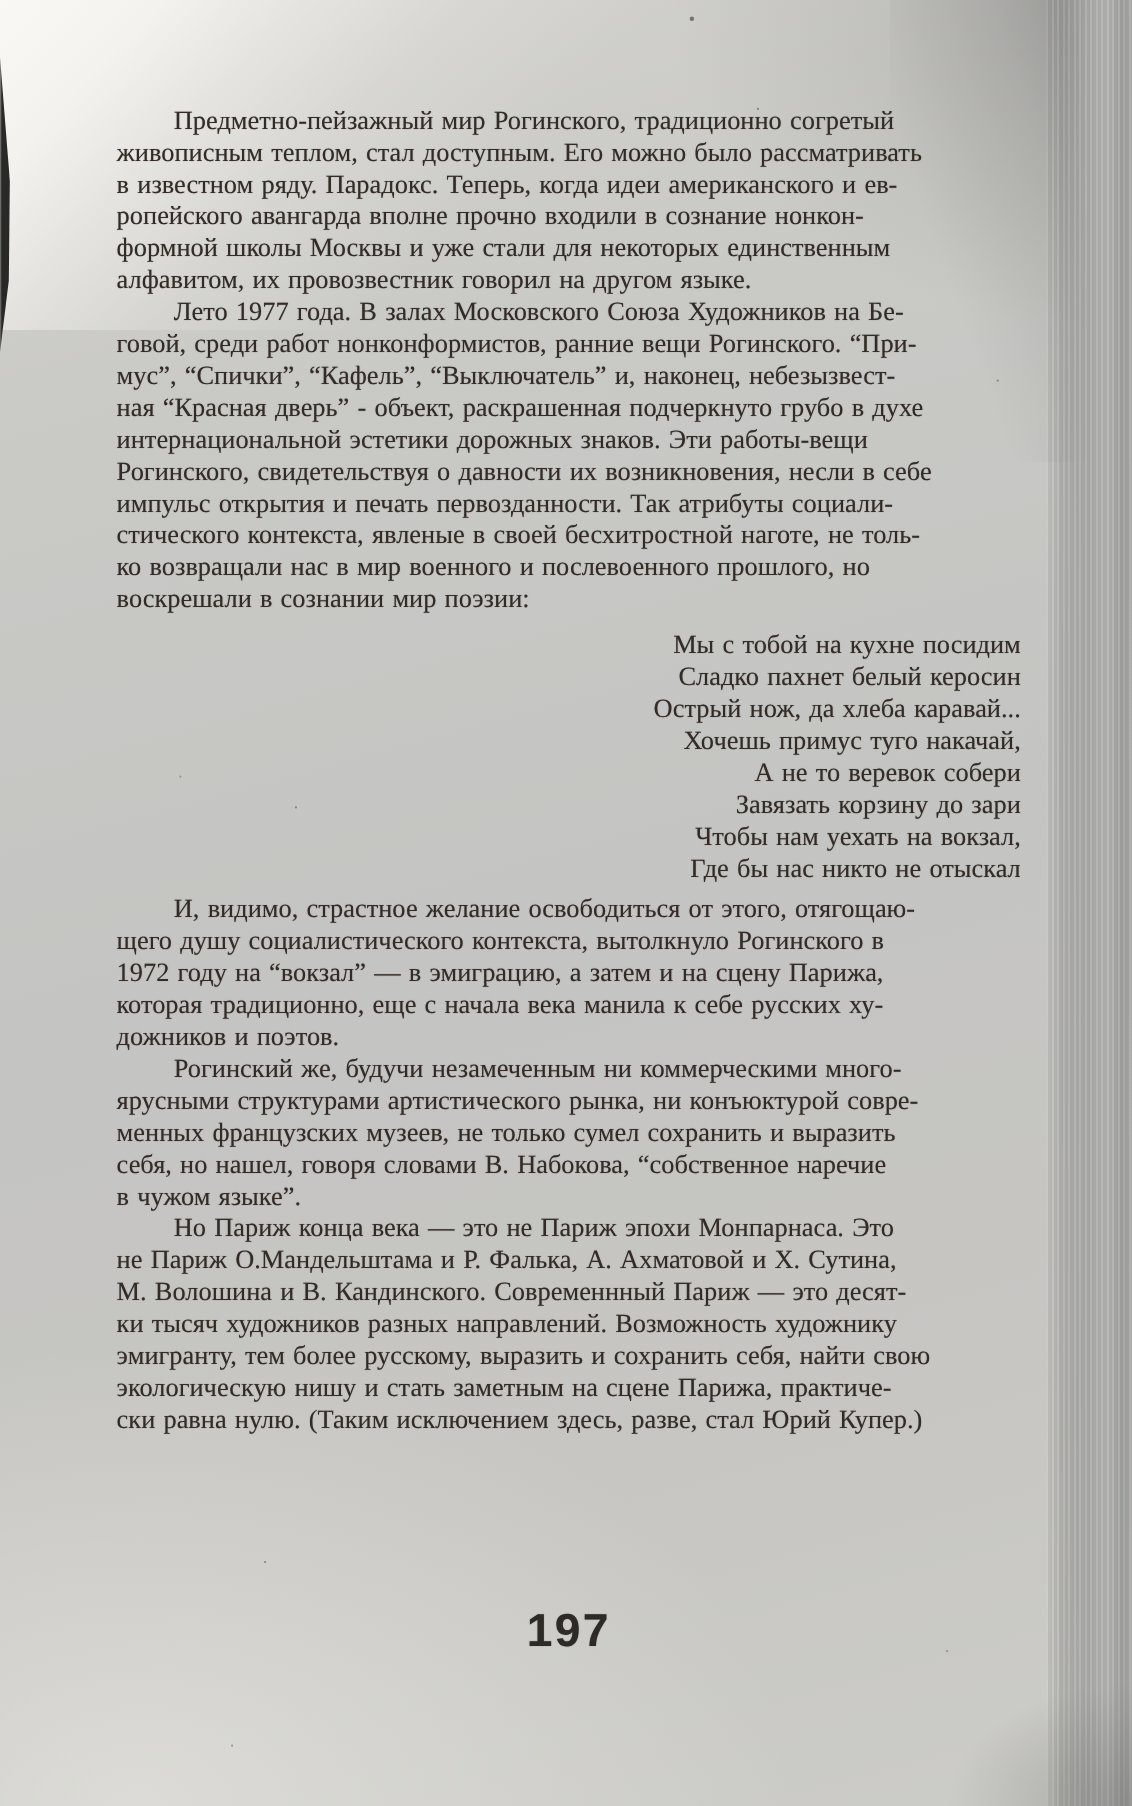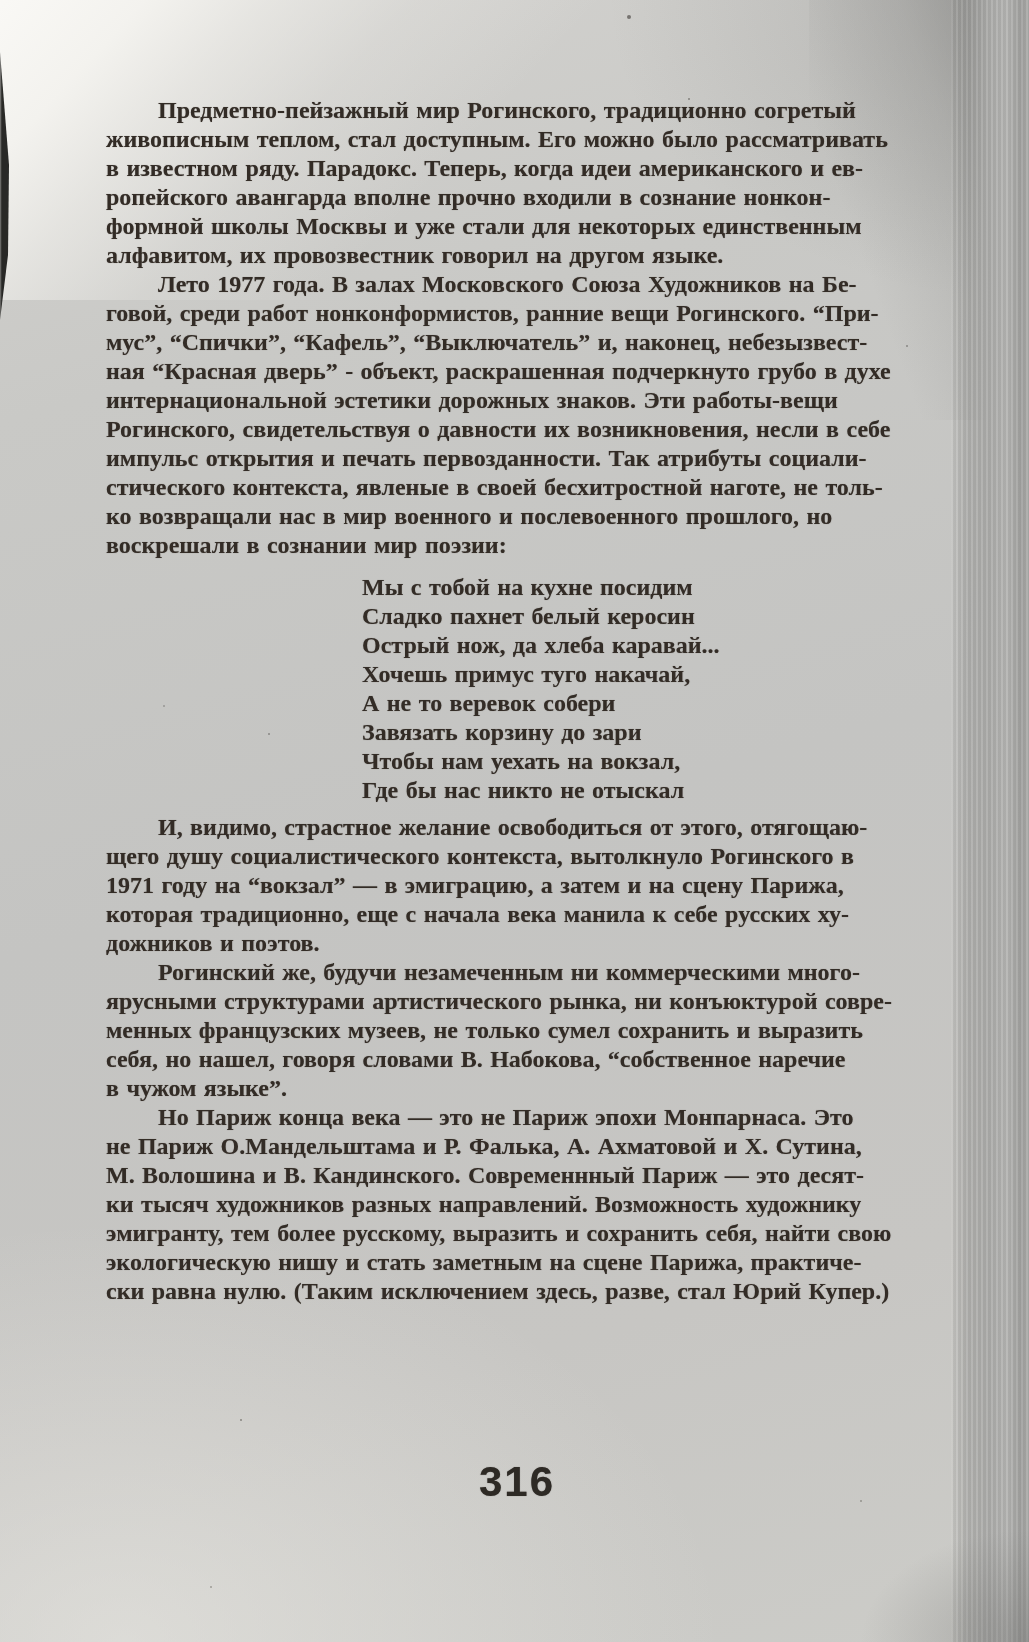--- a/index.html
+++ b/index.html
@@ -115,33 +115,33 @@
   .text-block {
     position: absolute;
     top: 96px;
     left: 106px;
     width: 822px;
     font-size: 24px;
     line-height: 29px;
     color: #332c26;
     text-shadow: 0 0 1px rgba(51,44,38,0.45);
     word-spacing: 0.06em;
-    font-weight: bold;
   }
 
   .para {
     margin: 0;
     white-space: pre-line;
     text-indent: 52px;
   }
 
   .para.poem {
     text-indent: 0;
     margin: 13px 0 8px 256px;
     line-height: 29px;
+    text-align: right;
   }
 
   .page-number {
     position: absolute;
     top: 1458px;
     left: 106px;
     width: 822px;
     text-align: center;
     font-family: "Liberation Sans", sans-serif;
     font-weight: 700;
@@ -183,32 +183,32 @@
       <p class="para poem">Мы с тобой на кухне посидим
 Сладко пахнет белый керосин
 Острый нож, да хлеба каравай...
 Хочешь примус туго накачай,
 А не то веревок собери
 Завязать корзину до зари
 Чтобы нам уехать на вокзал,
 Где бы нас никто не отыскал</p>
       <p class="para">И, видимо, страстное желание освободиться от этого, отягощаю-
 щего душу социалистического контекста, вытолкнуло Рогинского в
-1971 году на “вокзал” — в эмиграцию, а затем и на сцену Парижа,
+1972 году на “вокзал” — в эмиграцию, а затем и на сцену Парижа,
 которая традиционно, еще с начала века манила к себе русских ху-
 дожников и поэтов.</p>
       <p class="para">Рогинский же, будучи незамеченным ни коммерческими много-
 ярусными структурами артистического рынка, ни конъюктурой совре-
 менных французских музеев, не только сумел сохранить и выразить
 себя, но нашел, говоря словами В. Набокова, “собственное наречие
 в чужом языке”.</p>
       <p class="para">Но Париж конца века — это не Париж эпохи Монпарнаса. Это
 не Париж О.Мандельштама и Р. Фалька, А. Ахматовой и Х. Сутина,
 М. Волошина и В. Кандинского. Современнный Париж — это десят-
 ки тысяч художников разных направлений. Возможность художнику
 эмигранту, тем более русскому, выразить и сохранить себя, найти свою
 экологическую нишу и стать заметным на сцене Парижа, практиче-
 ски равна нулю. (Таким исключением здесь, разве, стал Юрий Купер.)</p>
     </div>
 
-    <div class="page-number">316</div>
+    <div class="page-number">197</div>
   </div>
 </div>
 
 </body></html>

